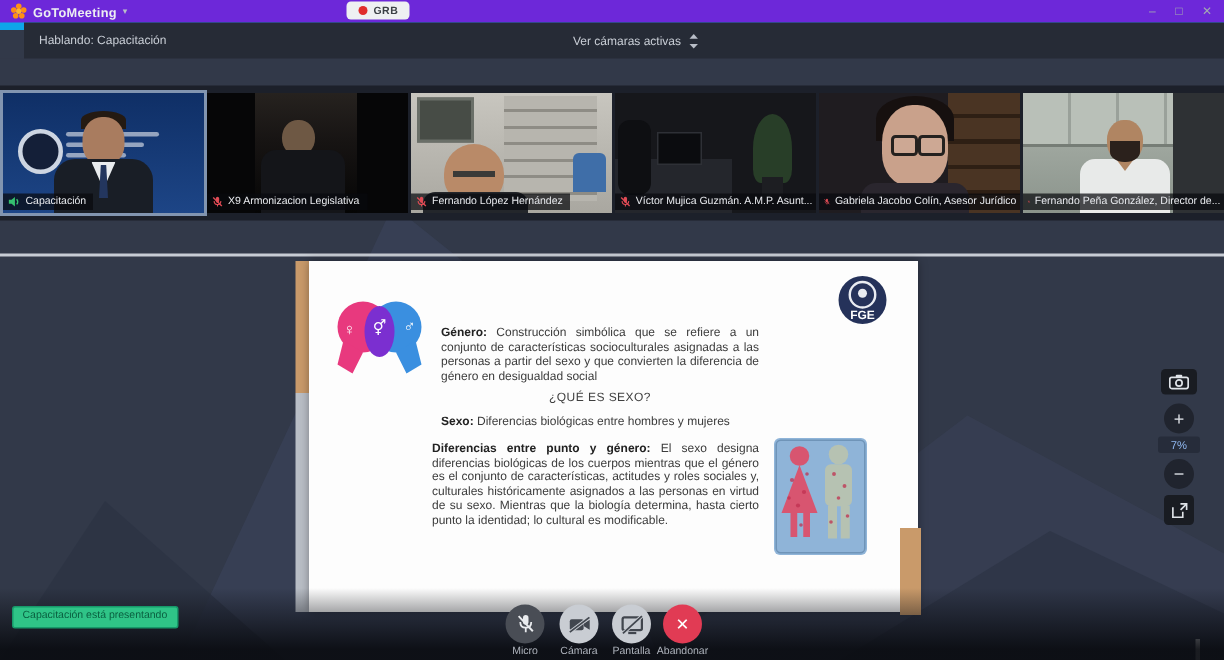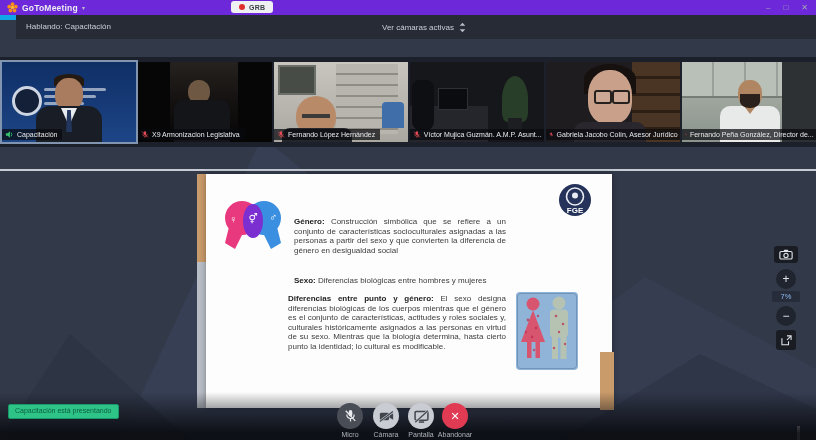--- a/index.html
+++ b/index.html
@@ -166,20 +166,21 @@
       <circle cx="17" cy="13.5" r="8.5" fill="none" stroke="#e9ecf2" stroke-width="1.6"></circle>
       <circle cx="17" cy="12.5" r="3" fill="#e9ecf2"></circle>
       <text x="17" y="29.5" font-size="8" fill="#ffffff" text-anchor="middle" font-weight="bold">FGE</text>
     </svg>
 
 
     <div class="abs slide-para" style="left:88px;top:19px;width:212px;margin-top:24px;">
       <b>Género:</b><span> Construcción simbólica que se refiere a un conjunto de características socioculturales asignadas a las personas a partir del sexo y que convierten la diferencia de género en desigualdad social</span>
     </div>
 
+    <div class="abs slide-title" style="left:84px;top:86px;width:220px;">¿QUÉ ES SEXO?</div>
 
     <div class="abs slide-para" style="left:88px;top:102px;width:235px;text-align:left;">
       <b>Sexo:</b><span> Diferencias biológicas entre hombres y mujeres</span>
     </div>
 
     <div class="abs slide-para" style="left:82px;top:120px;width:218px;">
       <b>Diferencias entre punto y género:</b><span> El sexo designa diferencias biológicas de los cuerpos mientras que el género es el conjunto de características, actitudes y roles sociales y, culturales históricamente asignados a las personas en virtud de su sexo. Mientras que la biología determina, hasta cierto punto la identidad; lo cultural es modificable.</span>
     </div>
 
     <svg class="abs" style="left:310px;top:118px;" width="62" height="78" viewBox="0 0 62 78">

